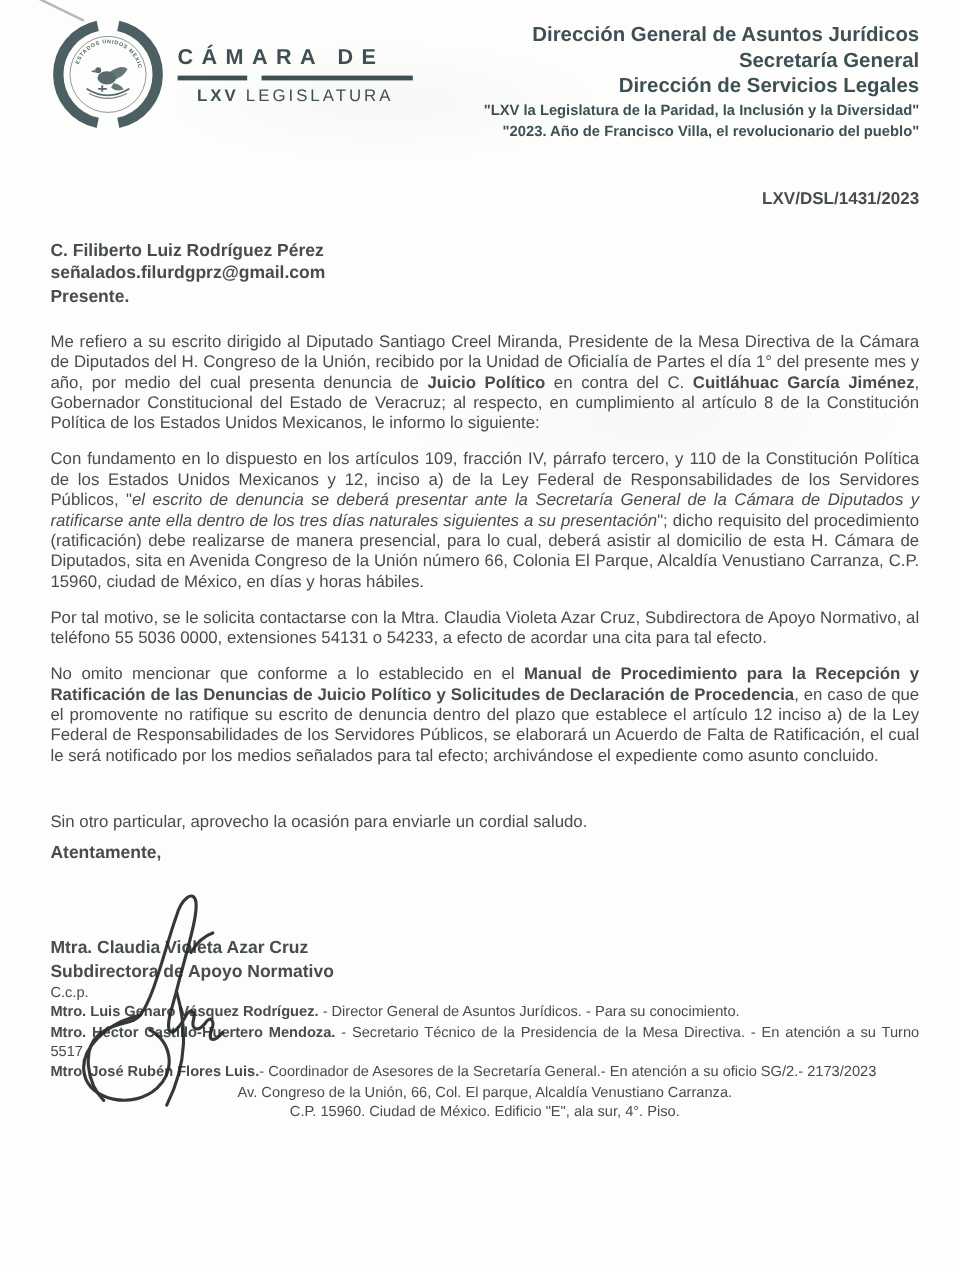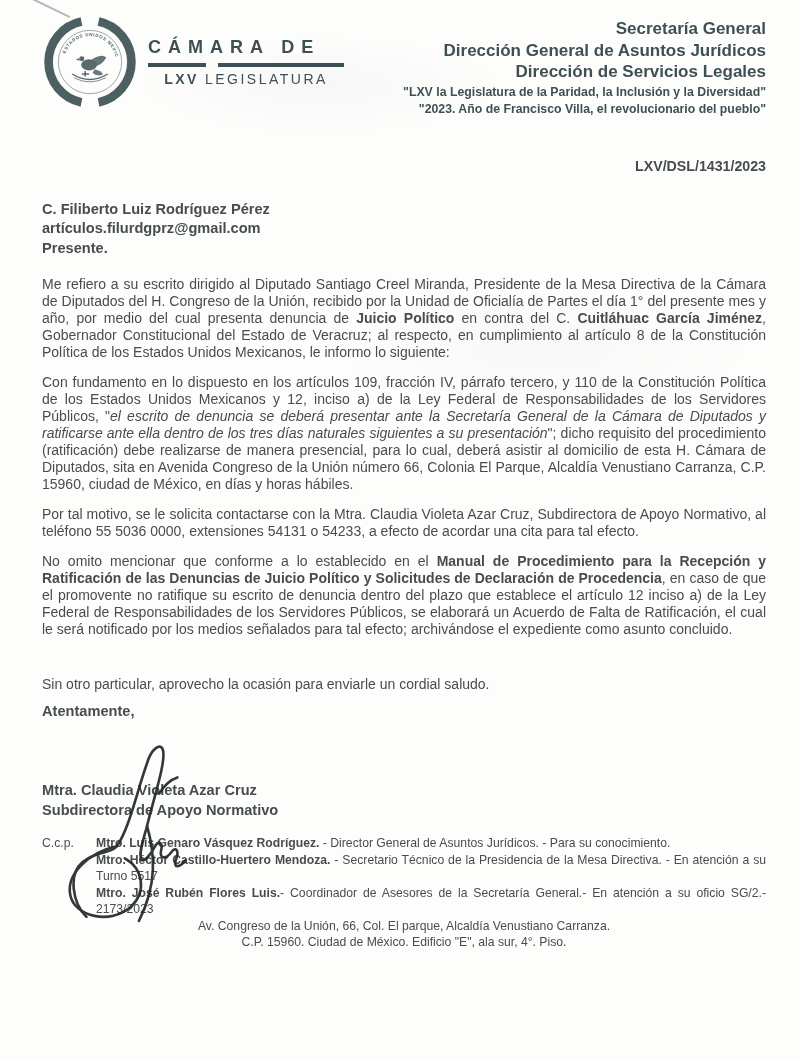--- a/index.html
+++ b/index.html
@@ -50,21 +50,21 @@
     text-align:justify;
   }
   .closing{margin:38px 0 0 0;font-size:14px;line-height:17px;}
   .valediction{margin:10px 0 0 0;font-size:14.6px;font-weight:bold;}
 
   
   .signature-svg{position:absolute;left:58px;top:733px;width:172px;height:192px;pointer-events:none;}
   .signer{margin-top:62px;font-size:14.6px;font-weight:bold;line-height:1.34;}
 
   
-  .ccp{margin-top:16px;display:flex;font-size:12.2px;line-height:1.3;}
+  .ccp{margin-top:0;display:flex;font-size:12.2px;line-height:1.3;flex-direction:column;}
   .ccp-label{width:54px;flex:0 0 auto;}
   .ccp-entries{flex:1;}
   .ccp-entry{text-align:justify;margin-bottom:1px;}
 
   
   .footer{margin-top:0;text-align:center;font-size:12.2px;line-height:1.3;}
 </style>
 </head>
 <body>
 
@@ -100,35 +100,35 @@
         <div class="wm-divider">
           <span class="bar short"></span>
           <span class="bar long"></span>
         </div>
         <div class="wm3">
           <span class="b">LXV</span><span>LEGISLATURA</span>
         </div>
       </div>
     </div>
     <div class="header-right">
+      <div class="hr-main">Dirección General de Asuntos Jurídicos</div>
       <div class="hr-main">Secretaría General</div>
-      <div class="hr-main">Dirección General de Asuntos Jurídicos</div>
       <div class="hr-main">Dirección de Servicios Legales</div>
       <div class="hr-motto">"LXV la Legislatura de la Paridad, la Inclusión y la Diversidad"</div>
       <div class="hr-motto">"2023. Año de Francisco Villa, el revolucionario del pueblo"</div>
     </div>
   </header>
 
   <div class="dateline">
     <div>LXV/DSL/1431/2023</div>
   </div>
 
   <div class="recipient">
     <div>C. Filiberto Luiz Rodríguez Pérez</div>
-    <div>artículos.filurdgprz@gmail.com</div>
+    <div>señalados.filurdgprz@gmail.com</div>
     <div>Presente.</div>
   </div>
 
   <div class="bodytext">
     <p><span>Me refiero a su escrito dirigido al Diputado Santiago Creel Miranda, Presidente de la Mesa Directiva de la Cámara de Diputados del H. Congreso de la Unión, recibido por la Unidad de Oficialía de Partes el día 1° del presente mes y año, por medio del cual presenta denuncia de </span><span class="b">Juicio Político</span><span> en contra del C. </span><span class="b">Cuitláhuac García Jiménez</span><span>, Gobernador Constitucional del Estado de Veracruz; al respecto, en cumplimiento al artículo 8 de la Constitución Política de los Estados Unidos Mexicanos, le informo lo siguiente:</span></p>
     <p><span>Con fundamento en lo dispuesto en los artículos 109, fracción IV, párrafo tercero, y 110 de la Constitución Política de los Estados Unidos Mexicanos y 12, inciso a) de la Ley Federal de Responsabilidades de los Servidores Públicos, "</span><span class="i">el escrito de denuncia se deberá presentar ante la Secretaría General de la Cámara de Diputados y ratificarse ante ella dentro de los tres días naturales siguientes a su presentación</span><span>"; dicho requisito del procedimiento (ratificación) debe realizarse de manera presencial, para lo cual, deberá asistir al domicilio de esta H. Cámara de Diputados, sita en Avenida Congreso de la Unión número 66, Colonia El Parque, Alcaldía Venustiano Carranza, C.P. 15960, ciudad de México, en días y horas hábiles.</span></p>
     <p><span>Por tal motivo, se le solicita contactarse con la Mtra. Claudia Violeta Azar Cruz, Subdirectora de Apoyo Normativo, al teléfono 55 5036 0000, extensiones 54131 o 54233, a efecto de acordar una cita para tal efecto.</span></p>
     <p><span>No omito mencionar que conforme a lo establecido en el </span><span class="b">Manual de Procedimiento para la Recepción y Ratificación de las Denuncias de Juicio Político y Solicitudes de Declaración de Procedencia</span><span>, en caso de que el promovente no ratifique su escrito de denuncia dentro del plazo que establece el artículo 12 inciso a) de la Ley Federal de Responsabilidades de los Servidores Públicos, se elaborará un Acuerdo de Falta de Ratificación, el cual le será notificado por los medios señalados para tal efecto; archivándose el expediente como asunto concluido.</span></p>
   </div>
 

